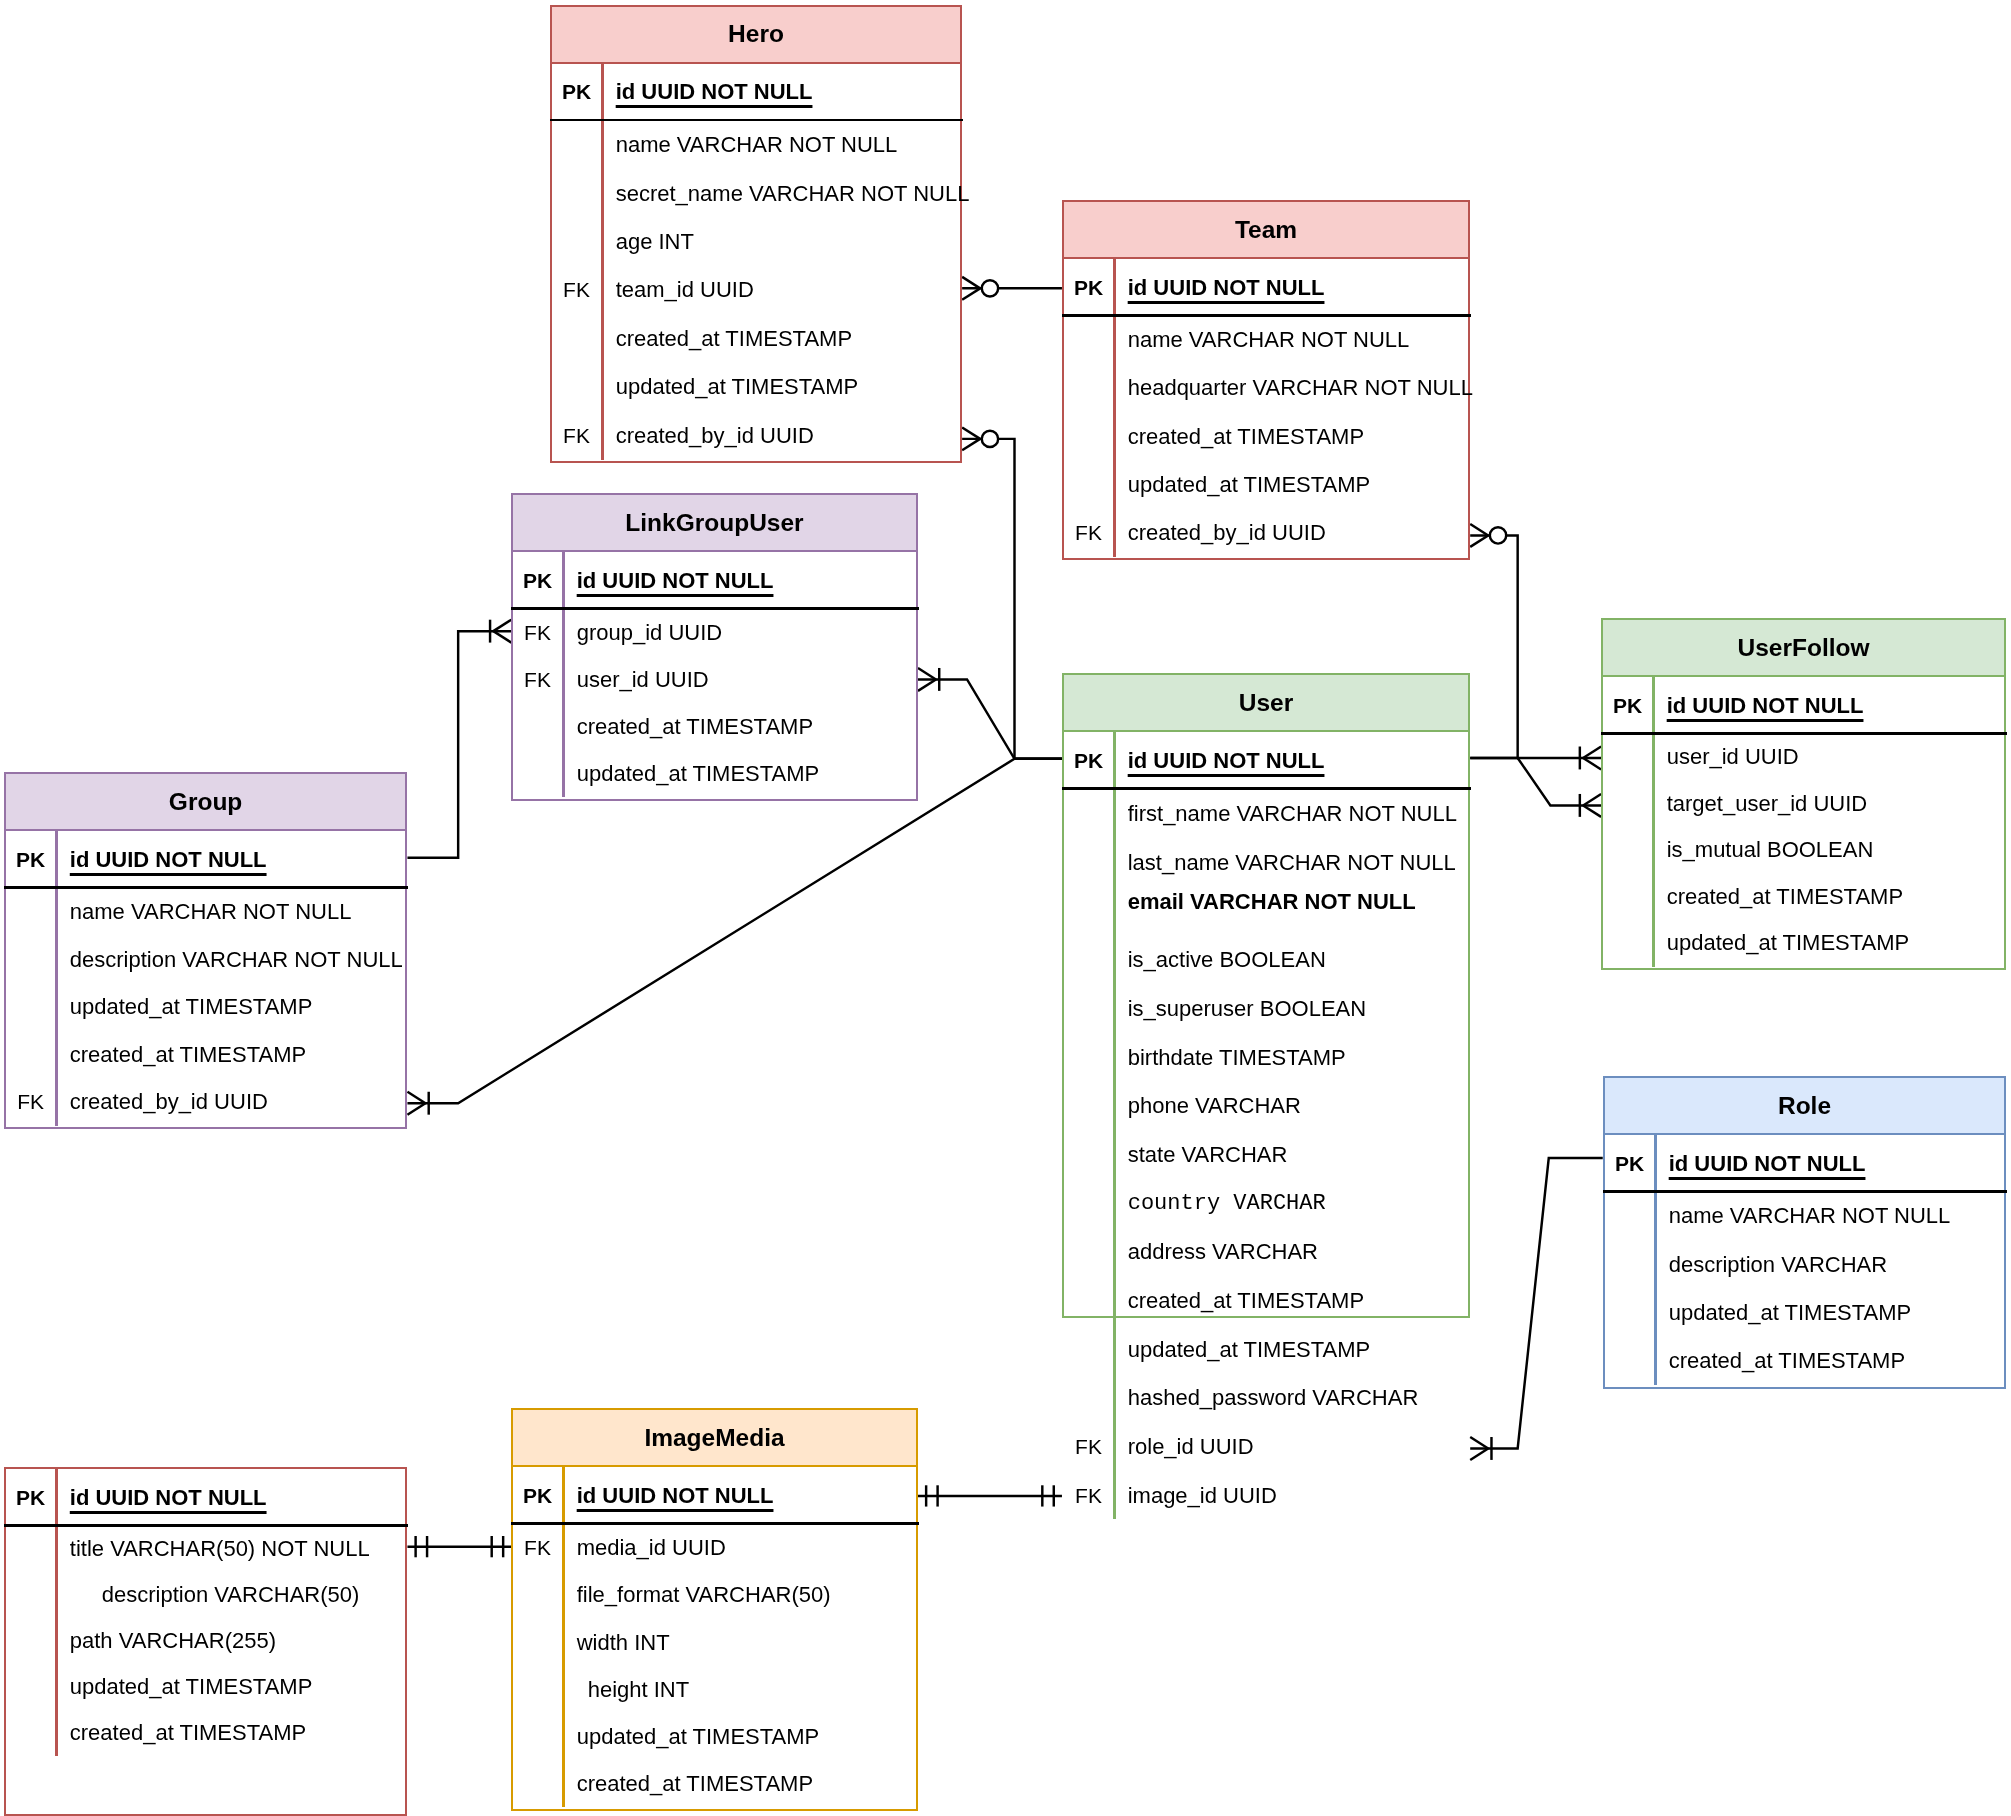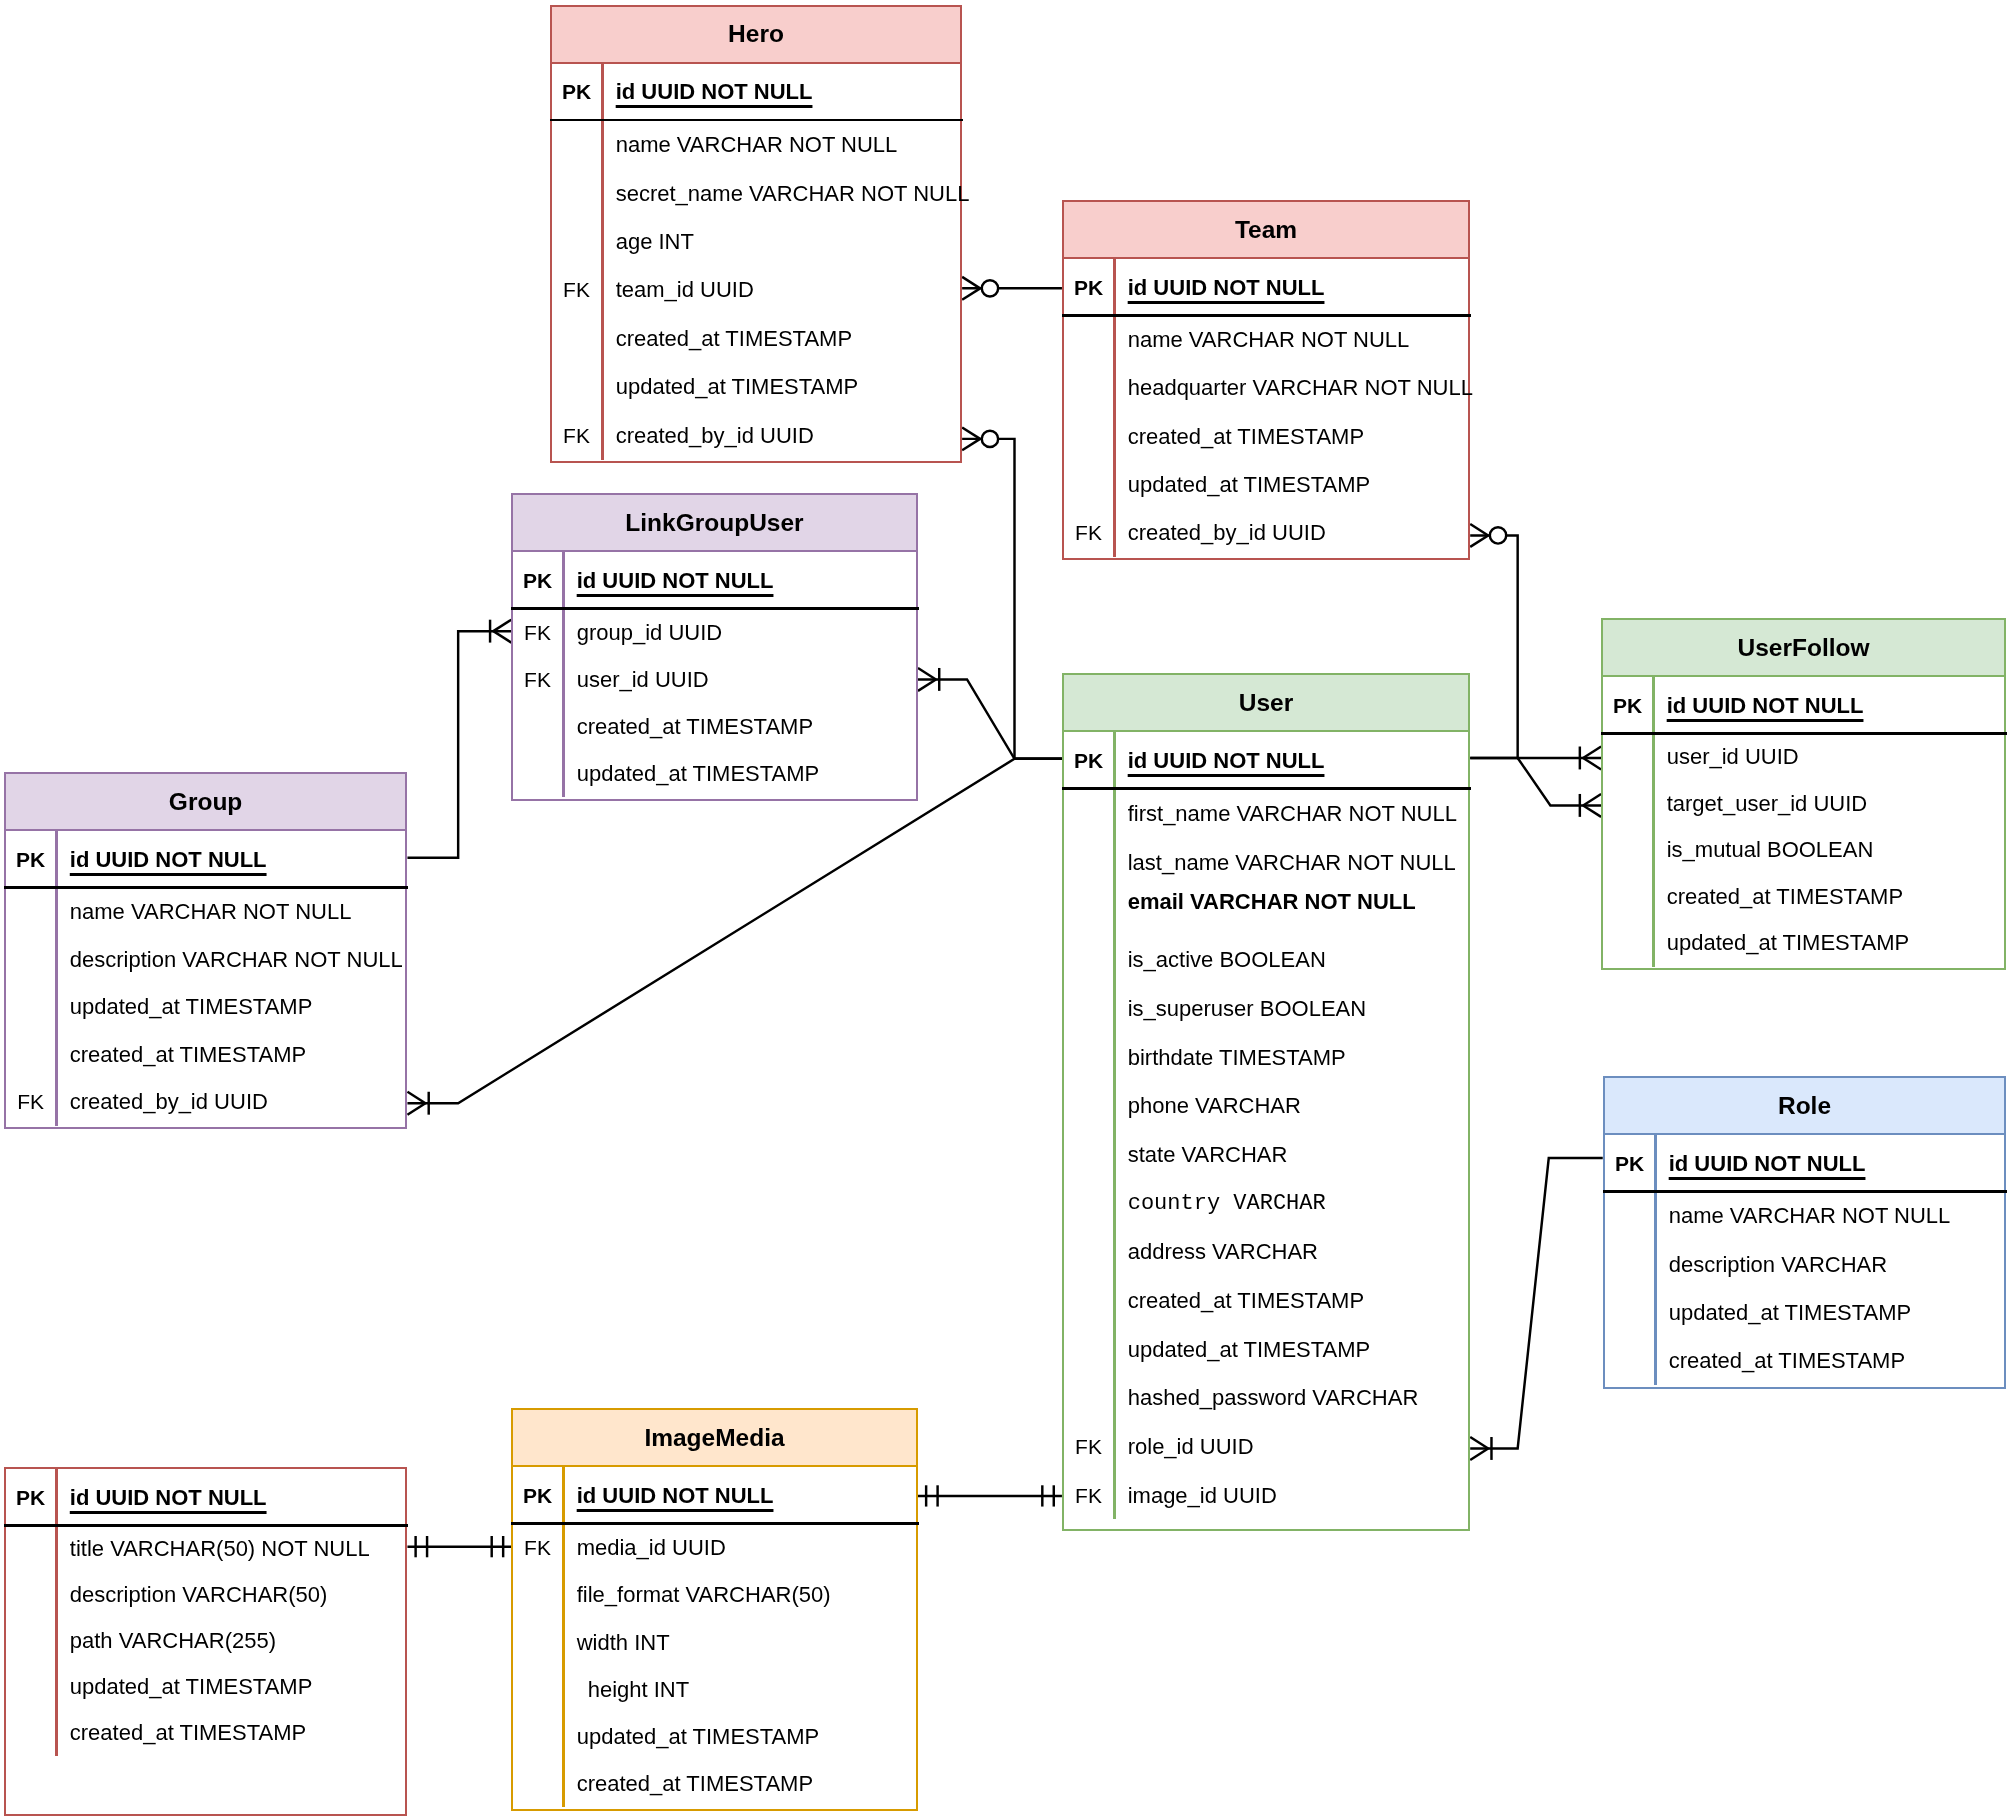--- a/index.html
+++ b/index.html
@@ -217,21 +217,21 @@
           <div class="fkey"></div>
           <div class="ftext">created_at TIMESTAMP</div>
         </div>
         <div class="frow" style="top: 247px; height: 47px;">
           <div class="fkey">FK</div>
           <div class="ftext">created_by_id UUID</div>
         </div>
         <div class="pkline" style="top: 55px;"></div>
       </div>
     </div>
-    <div class="entity" style="left: 1062px; top: 673px; width: 408px; height: 858px; --fill: #d5e8d4; --stroke: #82b366;">
+    <div class="entity" style="left: 1062px; top: 673px; width: 408px; height: 645px; --fill: #d5e8d4; --stroke: #82b366;">
       <div class="entity-header">User</div>
       <div class="entity-body" style="height: 787px;">
         <div class="key-divider"></div>
         <div class="frow" style="top: 0px; height: 57px;">
           <div class="fkey bold">PK</div>
           <div class="ftext pktext">id UUID NOT NULL</div>
         </div>
         <div class="frow" style="top: 57px; height: 49px;">
           <div class="fkey"></div>
           <div class="ftext">first_name VARCHAR NOT NULL</div>
@@ -357,21 +357,21 @@
       <div class="entity-body" style="height: 287px;">
         <div class="key-divider"></div>
         <div class="frow" style="top: 0px; height: 57px;">
           <div class="fkey bold">PK</div>
           <div class="ftext pktext">id UUID NOT NULL</div>
         </div>
         <div class="frow" style="top: 57px; height: 46px;">
           <div class="fkey"></div>
           <div class="ftext">title VARCHAR(50) NOT NULL</div>
         </div>
-        <div class="frow" style="top: 103px; height: 46px;">
+        <div class="frow" style="top: 103px; height: 46px; padding-left: 32px;">
           <div class="fkey"></div>
           <div class="ftext">description VARCHAR(50)</div>
         </div>
         <div class="frow" style="top: 149px; height: 46px;">
           <div class="fkey"></div>
           <div class="ftext">path VARCHAR(255)</div>
         </div>
         <div class="frow" style="top: 195px; height: 46px;">
           <div class="fkey"></div>
           <div class="ftext">updated_at TIMESTAMP</div>

